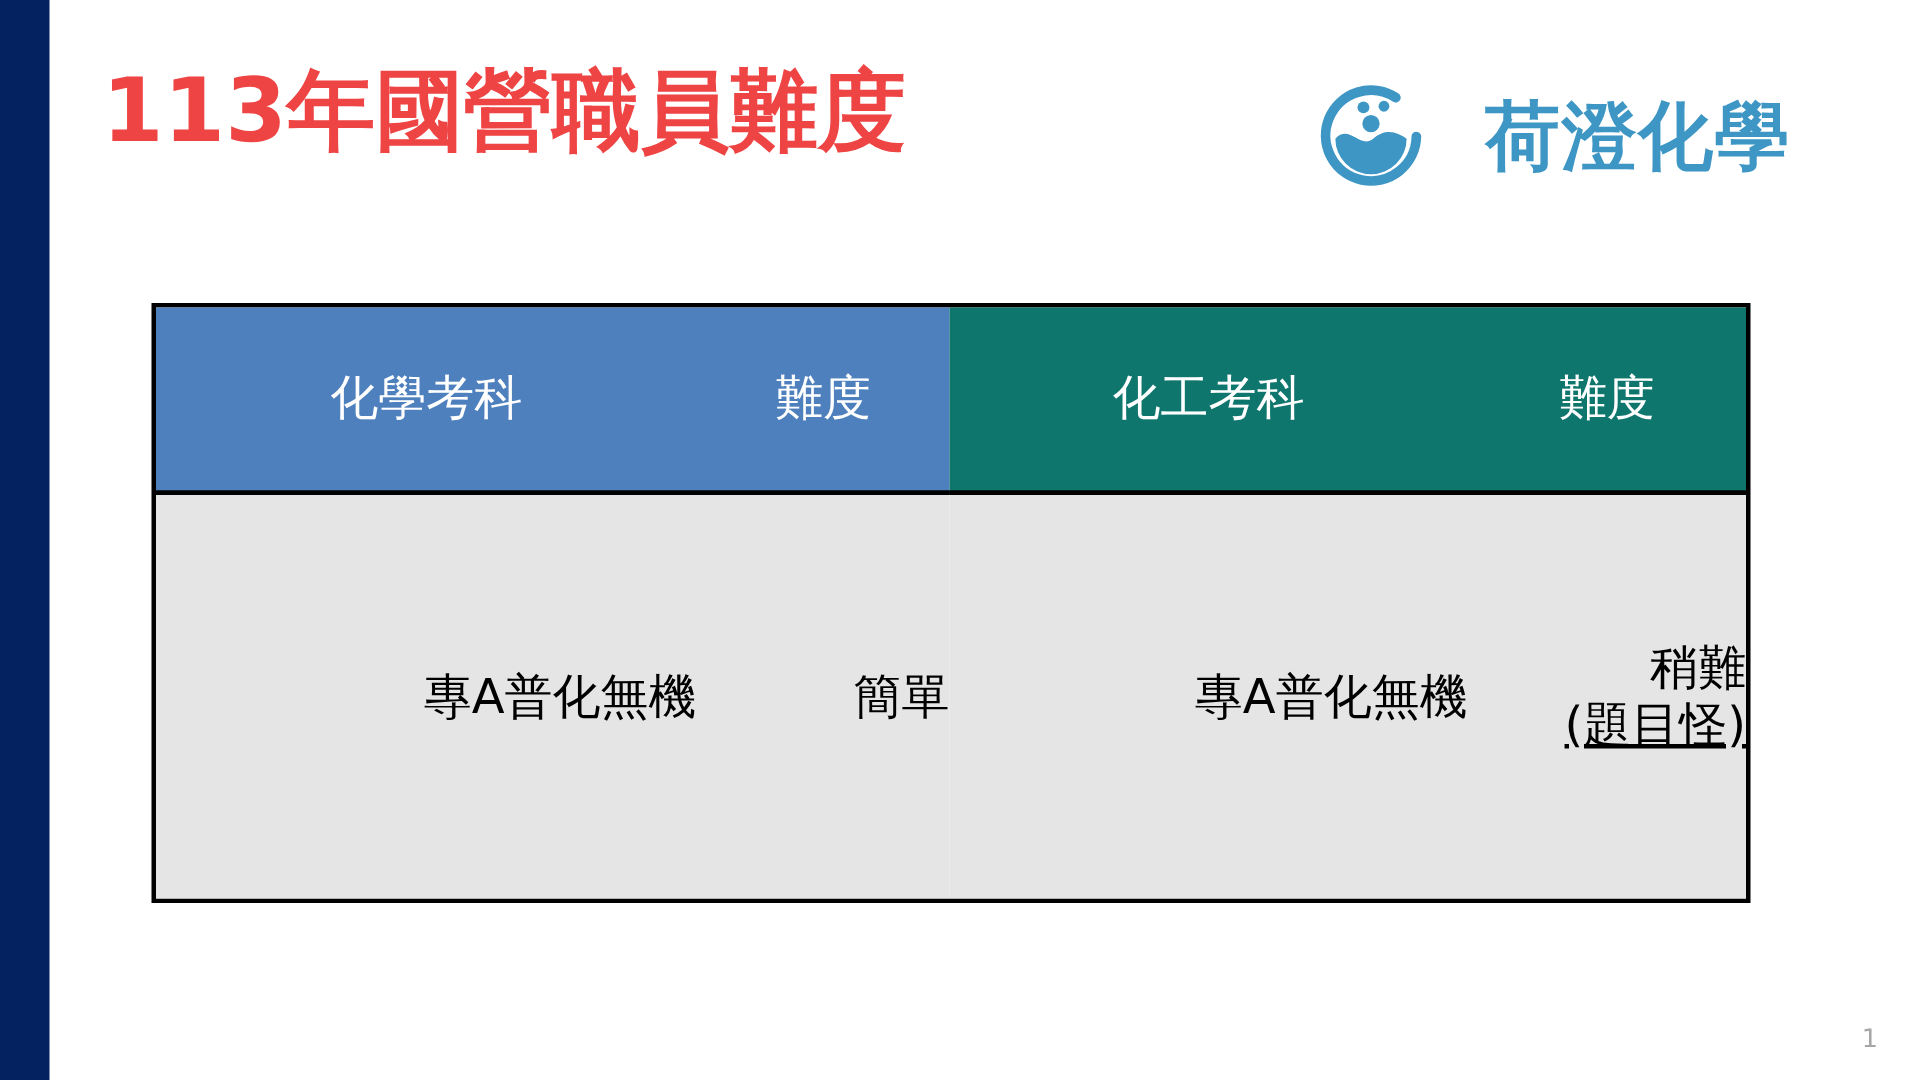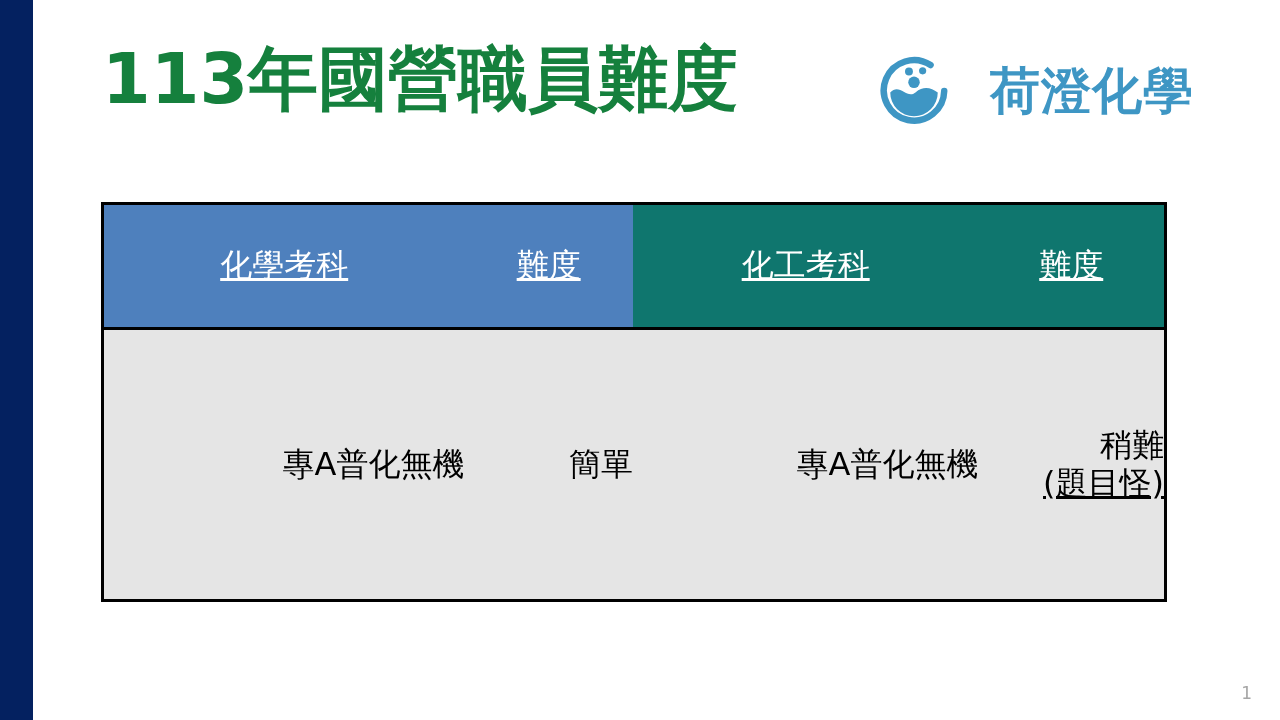--- a/index.html
+++ b/index.html
@@ -29,25 +29,25 @@
     left: 0;
     top: 0;
     width: 33px;
     height: 720px;
     background: #042160;
   }
 
   
   .slide-title {
     position: absolute;
-    left: 102px;
+    left: 68px;
     top: 42px;
-    font-size: 70px;
+    font-size: 59px;
     font-weight: bold;
-    color: #15803d;
+    color: #ef4444;
     letter-spacing: 0px;
     line-height: 1.08;
     white-space: nowrap;
   }
 
   
   .brand {
     position: absolute;
     left: 878px;
     top: 55px;
@@ -95,21 +95,20 @@
 
   .difficulty-table thead th {
     height: 122px;
     padding: 0;
     color: #ffffff;
     font-size: 32px;
     font-weight: normal;
     text-align: center;
     vertical-align: middle;
     border-bottom: 3px solid #000000;
-    text-decoration: underline;
   }
   th.hdr-blue { background: #4e80bd; }
   th.hdr-red  { background: #0f766e; }
 
   .difficulty-table tbody td {
     padding: 0;
     font-size: 32px;
     color: #000000;
     text-align: right;
     vertical-align: middle;

